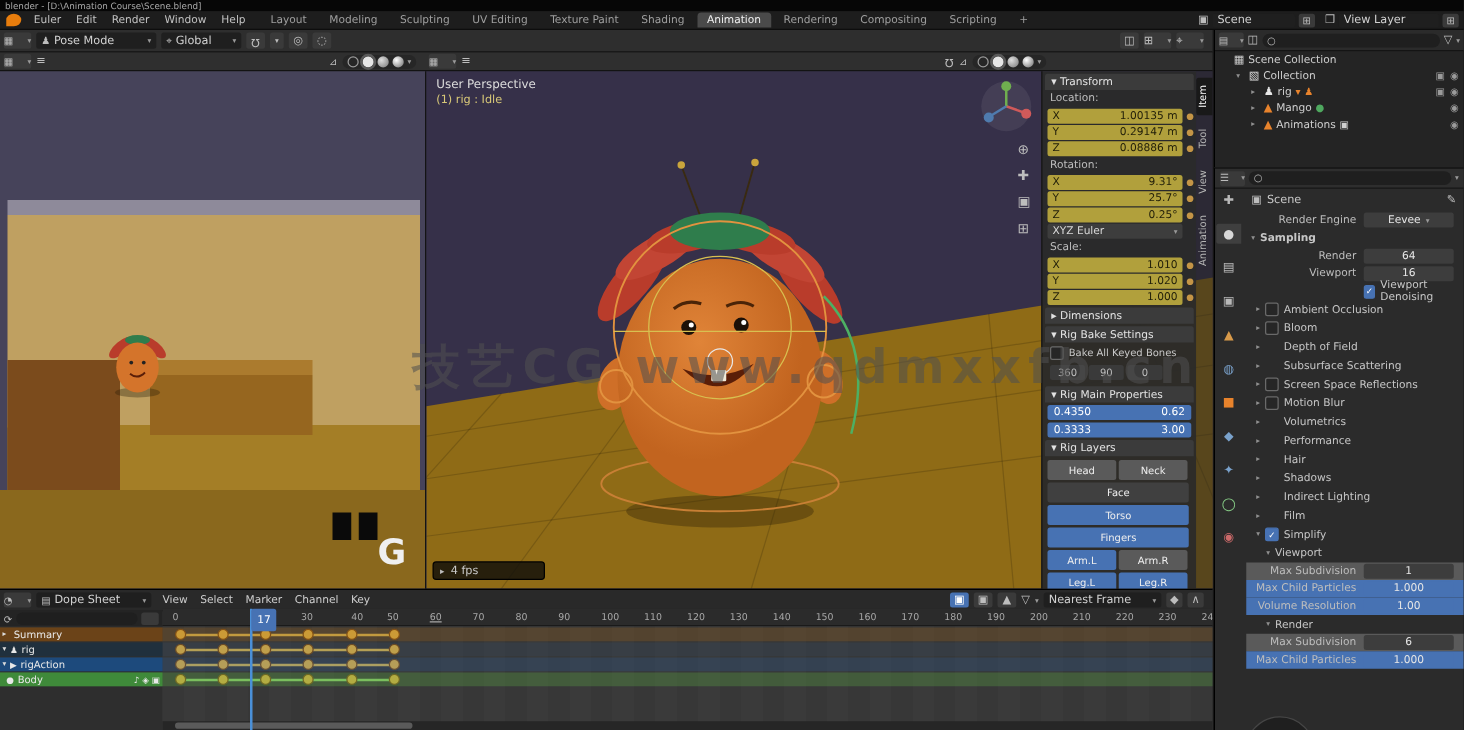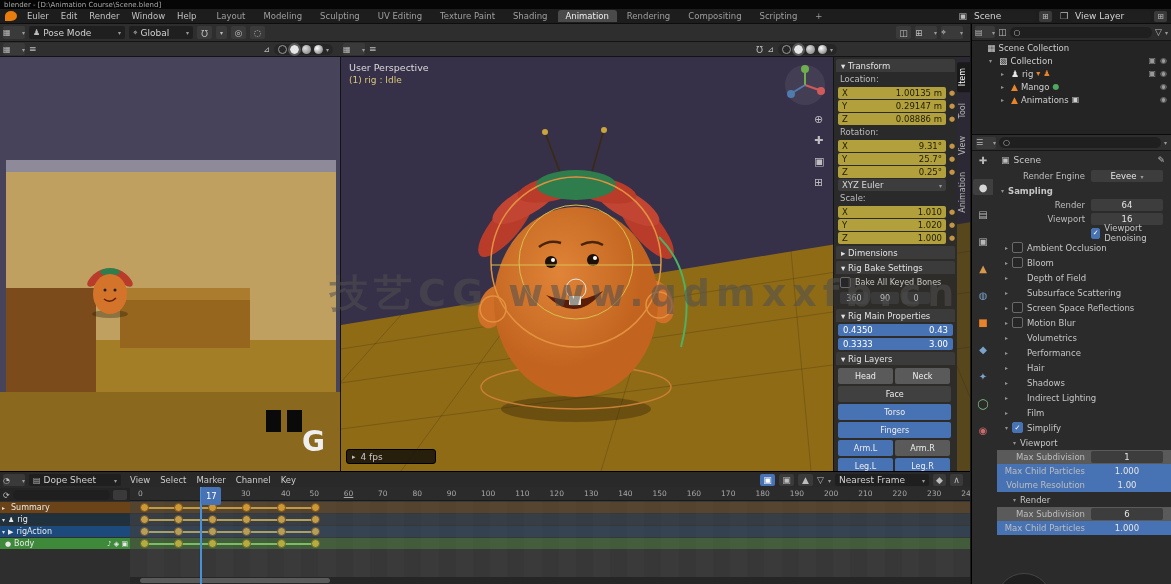--- a/index.html
+++ b/index.html
@@ -396,21 +396,21 @@
 
   <span class="btn" style="min-width:22px;height:12px;font-size:8px;padding:0 3px">360</span>
       <span class="btn" style="min-width:22px;height:12px;font-size:8px;padding:0 3px">90</span>
       <span class="btn" style="min-width:22px;height:12px;font-size:8px;padding:0 3px">0</span>
     </div>
   <div class="np-h">▾&nbsp;<span>Rig Main Properties</span></div>
   <div>
 
   <div class="np-slider">
         <span>0.4350</span>
-        <span style="margin-left:auto">0.43</span>
+        <span style="margin-left:auto">0.62</span>
       </div>
       <div class="np-slider">
         <span>0.3333</span>
         <span style="margin-left:auto">3.00</span>
       </div>
     </div>
   <div class="np-h">▾&nbsp;<span>Rig Layers</span></div>
   <div style="display:flex;flex-wrap:wrap;padding:2px 3px">
 
   <span class="rl-btn s-grey" style="flex: 0 0 47%;">Head</span>

